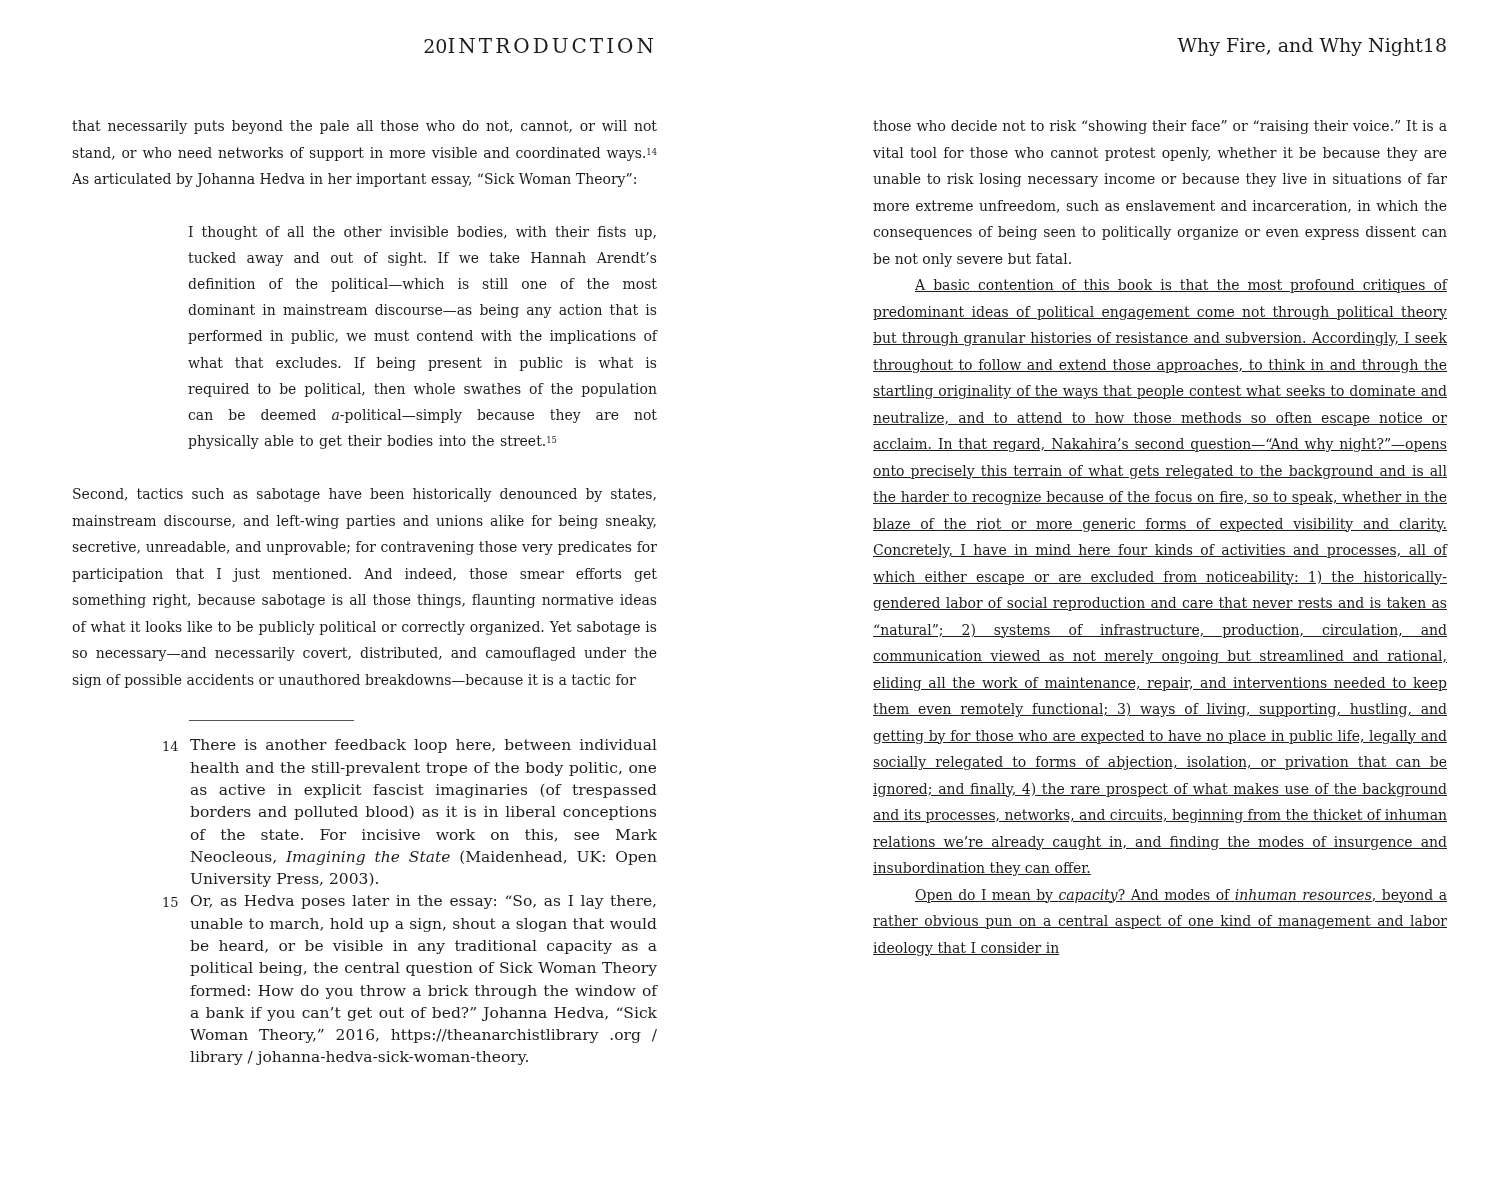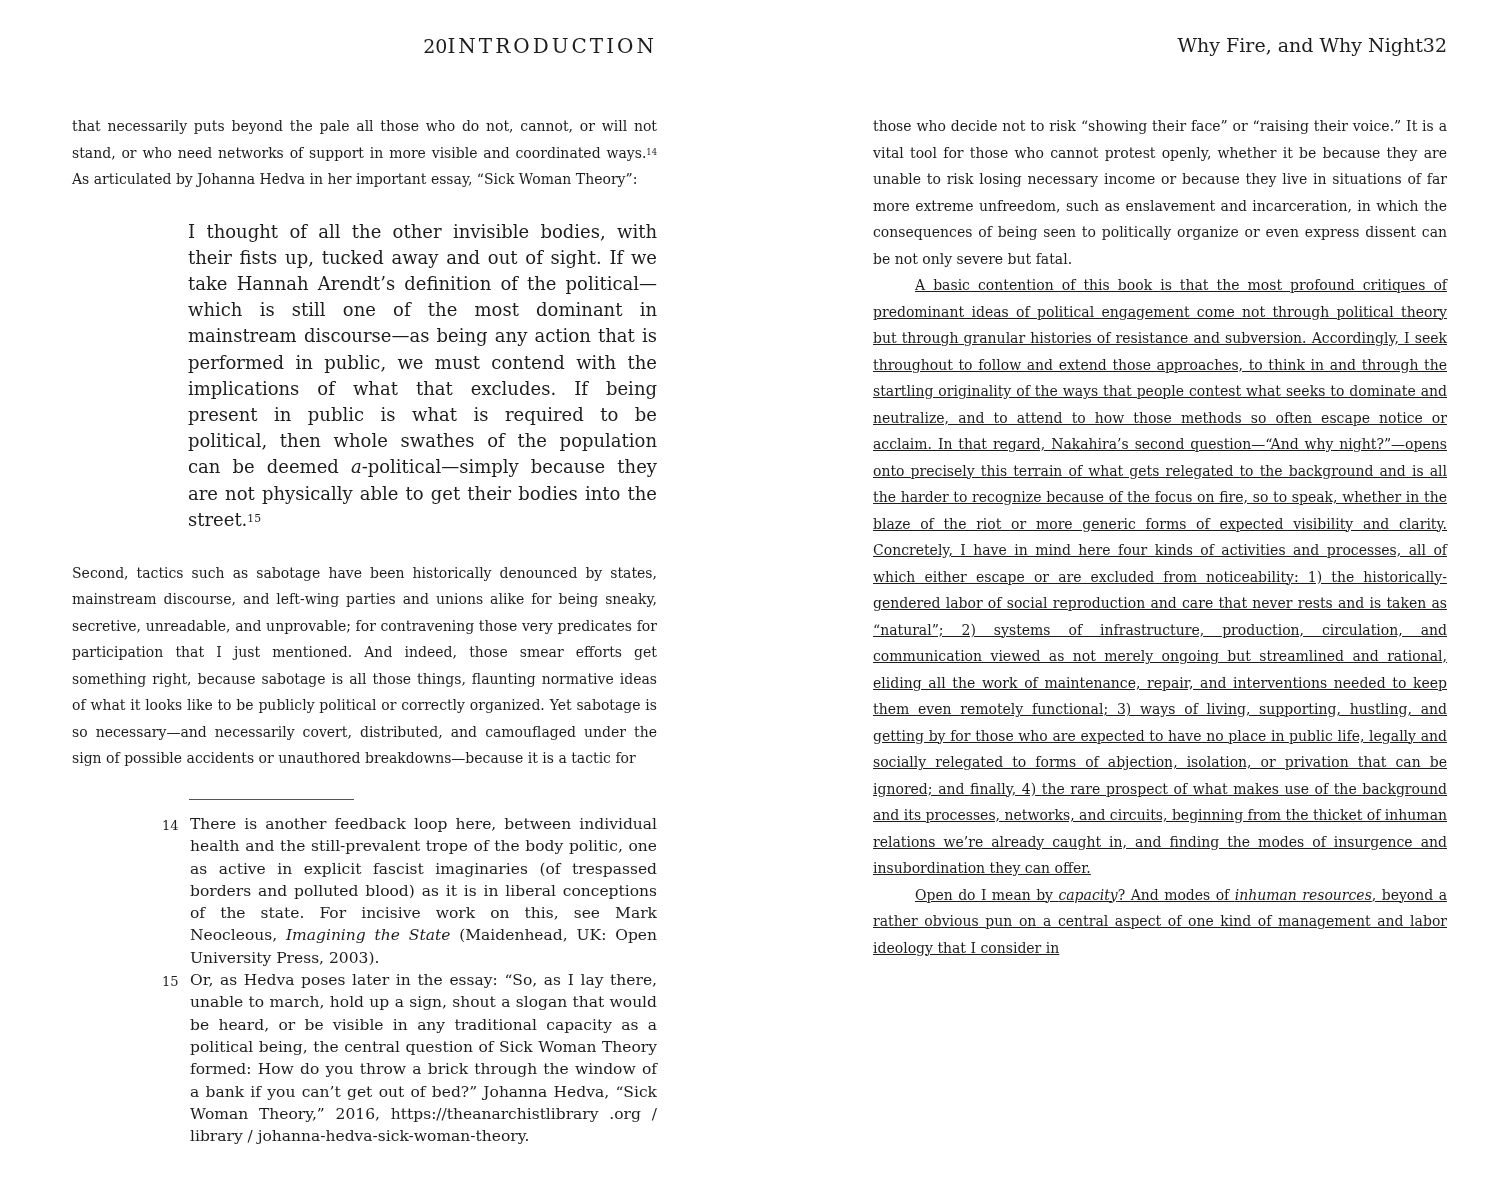--- a/index.html
+++ b/index.html
@@ -27,21 +27,21 @@
   .para {
     margin: 0;
     font-size: 14px;
     line-height: 26.5px;
     text-align: justify;
   }
   .indent { text-indent: 42px; text-decoration: underline; }
 
   blockquote.quote {
     margin: 26px 0 27px 116px;
-    font-size: 18px;
+    font-size: 14px;
     line-height: 26.2px;
     text-align: justify;
     word-spacing: 1px;
   }
 
   sup { font-size: 0.6em; line-height: 0; vertical-align: 0.38em; }
 
   .footnotes { margin-top: 27px; }
   .fn-rule {
     height: 1px; background: #555;
@@ -82,21 +82,21 @@
       <div class="footnote">
         <span class="fn-num">15</span>
         <span class="fn-text"><span>Or, as Hedva poses later in the essay: “So, as I lay there, unable to march, hold up a sign, shout a slogan that would be heard, or be visible in any traditional capacity as a political being, the central question of Sick Woman Theory formed: How do you throw a brick through the window of a bank if you can’t get out of bed?” Johanna Hedva, “Sick Woman Theory,” 2016, https://theanarchistlibrary .org / library / johanna-hedva-sick-woman-theory.</span></span>
       </div>
     </div>
   </section>
 
   <section class="page page-right">
     <header class="running-header">
       <span class="head-title">Why Fire, and Why Night</span>
-      <span class="page-num">32</span>
+      <span class="page-num">18</span>
     </header>
 
     <div class="body-text">
       <p class="para"><span>those who decide not to risk “showing their face” or “raising their voice.” It is a vital tool for those who cannot protest openly, whether it be because they are unable to risk losing necessary income or because they live in situations of far more extreme unfreedom, such as enslavement and incarceration, in which the consequences of being seen to politically organize or even express dissent can be not only severe but fatal.</span></p>
       <p class="para indent"><span>A basic contention of this book is that the most profound critiques of predominant ideas of political engagement come not through political theory but through granular histories of resistance and subversion. Accordingly, I seek throughout to follow and extend those approaches, to think in and through the startling originality of the ways that people contest what seeks to dominate and neutralize, and to attend to how those methods so often escape notice or acclaim. In that regard, Nakahira’s second question—“And why night?”—opens onto precisely this terrain of what gets relegated to the background and is all the harder to recognize because of the focus on fire, so to speak, whether in the blaze of the riot or more generic forms of expected visibility and clarity. Concretely, I have in mind here four kinds of activities and processes, all of which either escape or are excluded from noticeability: 1) the historically-gendered labor of social reproduction and care that never rests and is taken as “natural”; 2) systems of infrastructure, production, circulation, and communication viewed as not merely ongoing but streamlined and rational, eliding all the work of maintenance, repair, and interventions needed to keep them even remotely functional; 3) ways of living, supporting, hustling, and getting by for those who are expected to have no place in public life, legally and socially relegated to forms of abjection, isolation, or privation that can be ignored; and finally, 4) the rare prospect of what makes use of the background and its processes, networks, and circuits, beginning from the thicket of inhuman relations we’re already caught in, and finding the modes of insurgence and insubordination they can offer.</span></p>
       <p class="para indent"><span>Open do I mean by </span><i>capacity</i><span>? And modes of </span><i>inhuman resources</i><span>, beyond a rather obvious pun on a central aspect of one kind of management and labor ideology that I consider in</span></p>
     </div>
   </section>
 
 </div>

